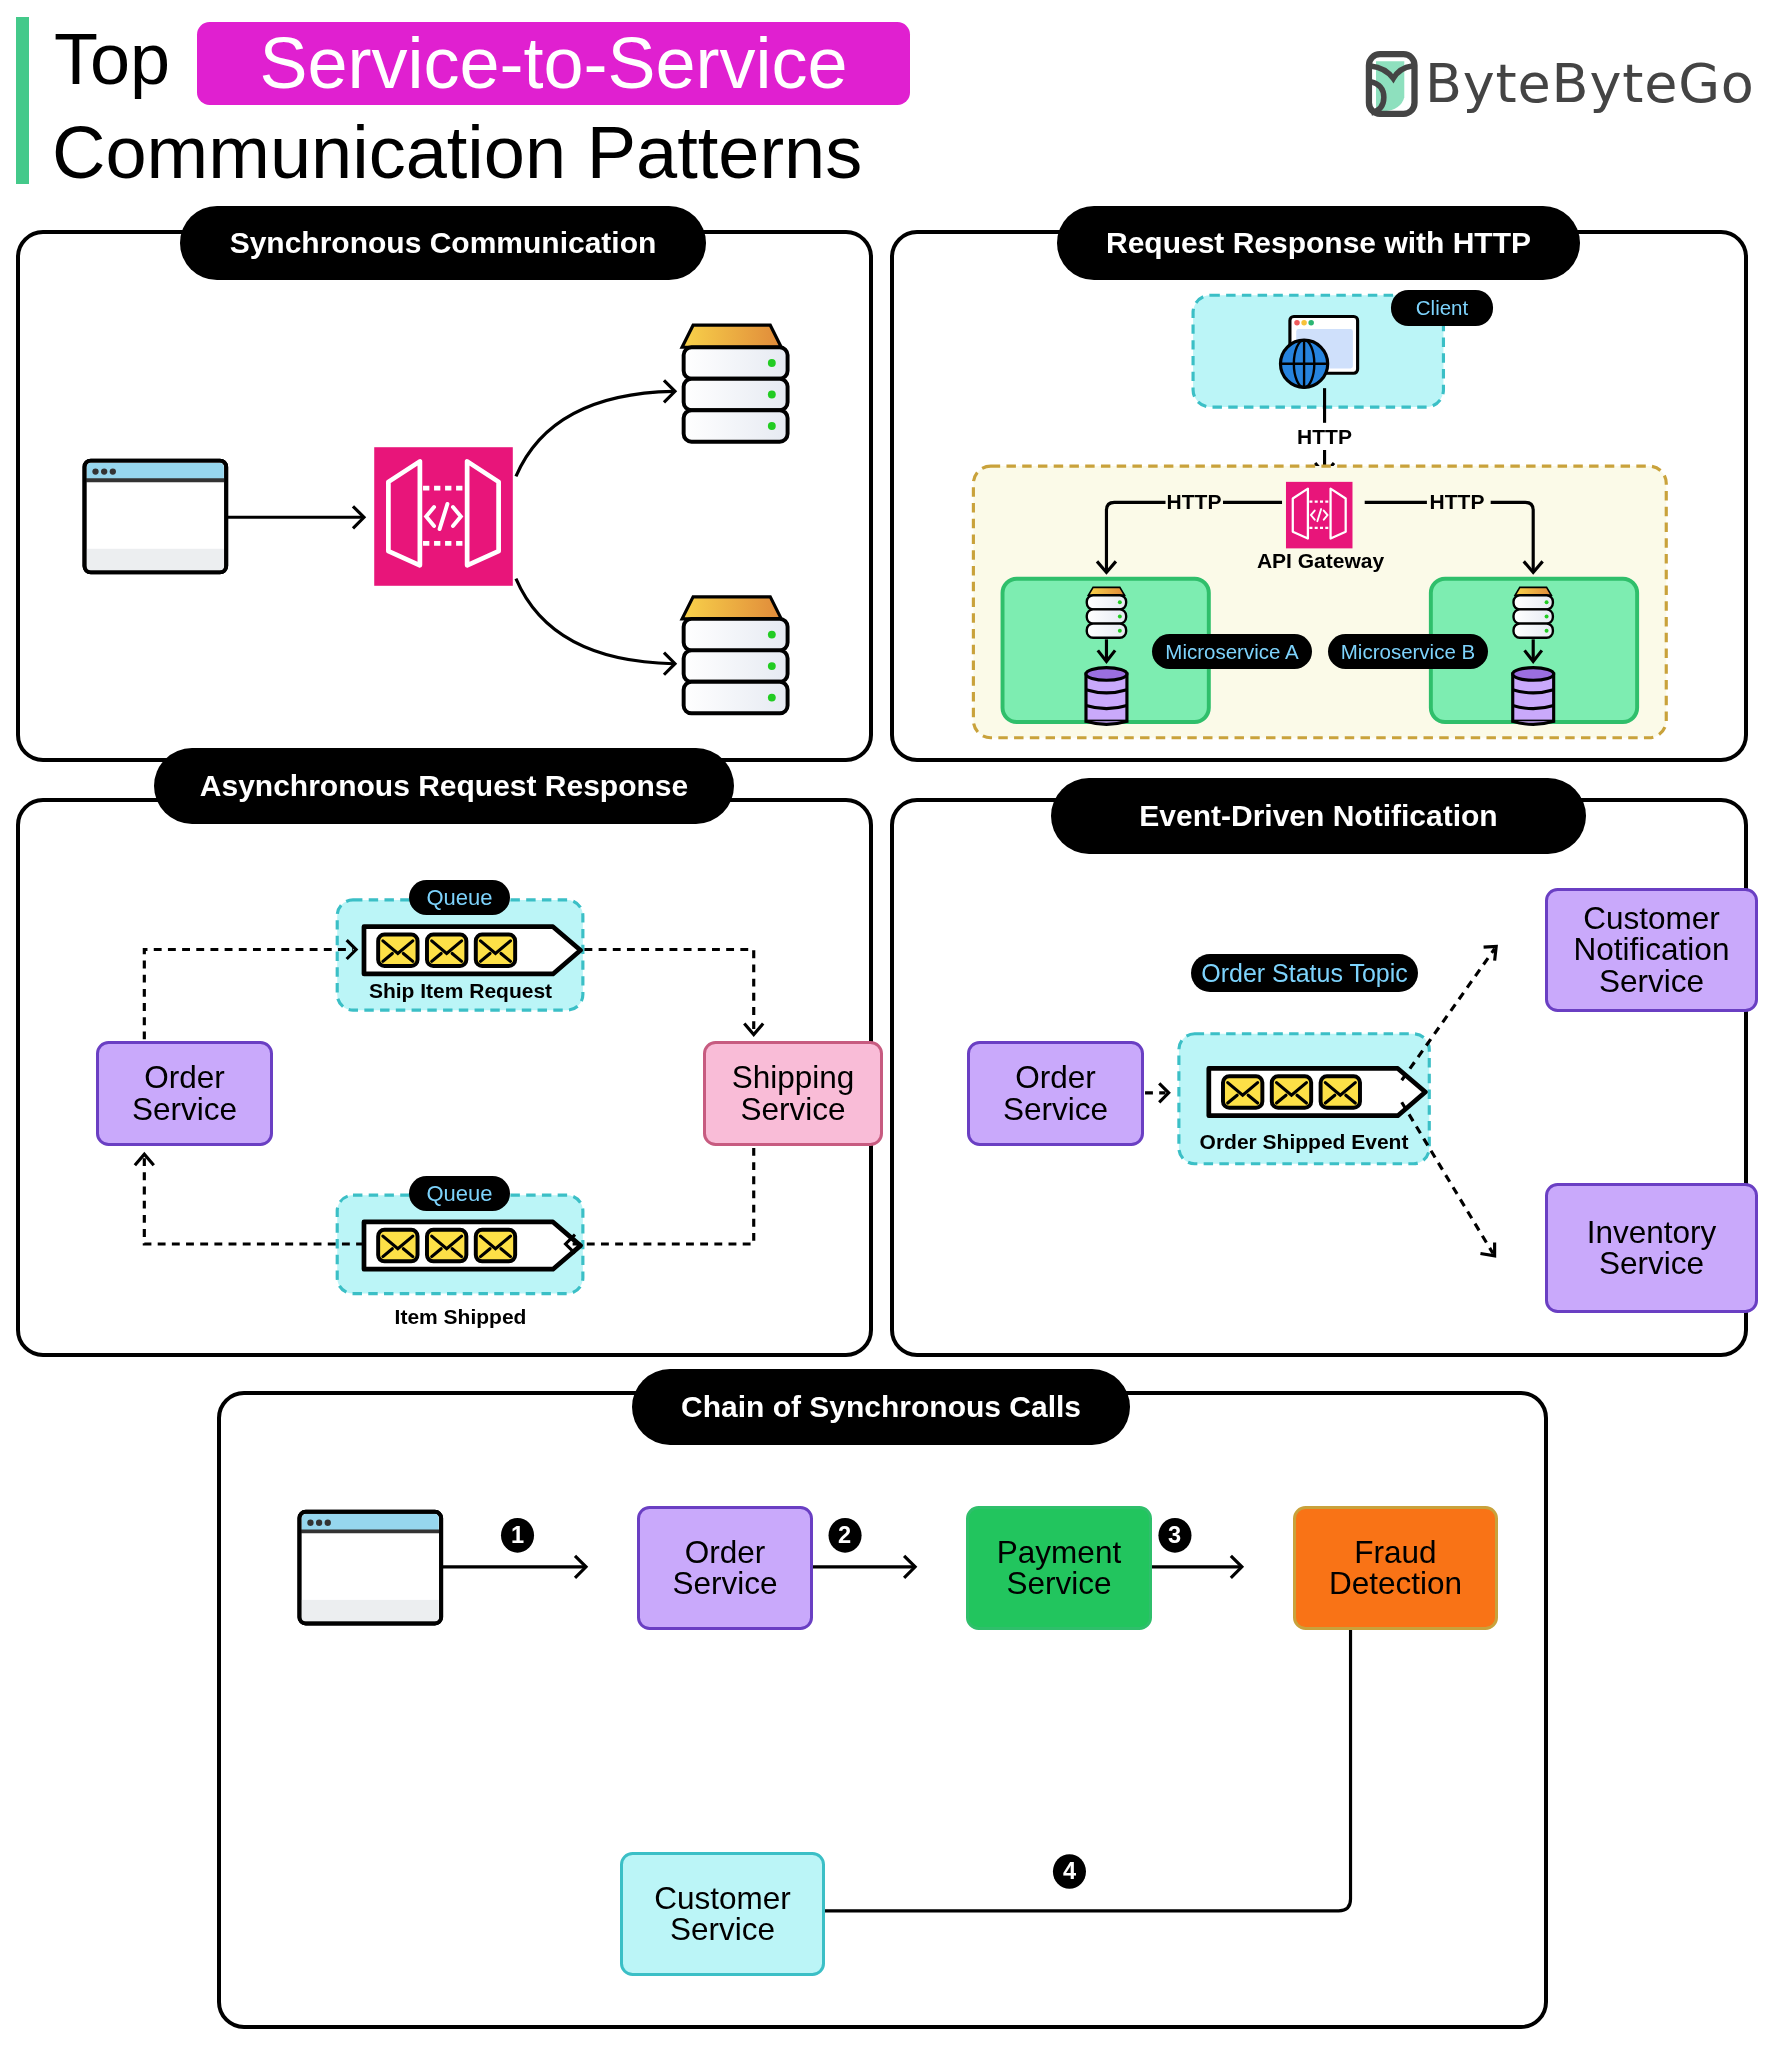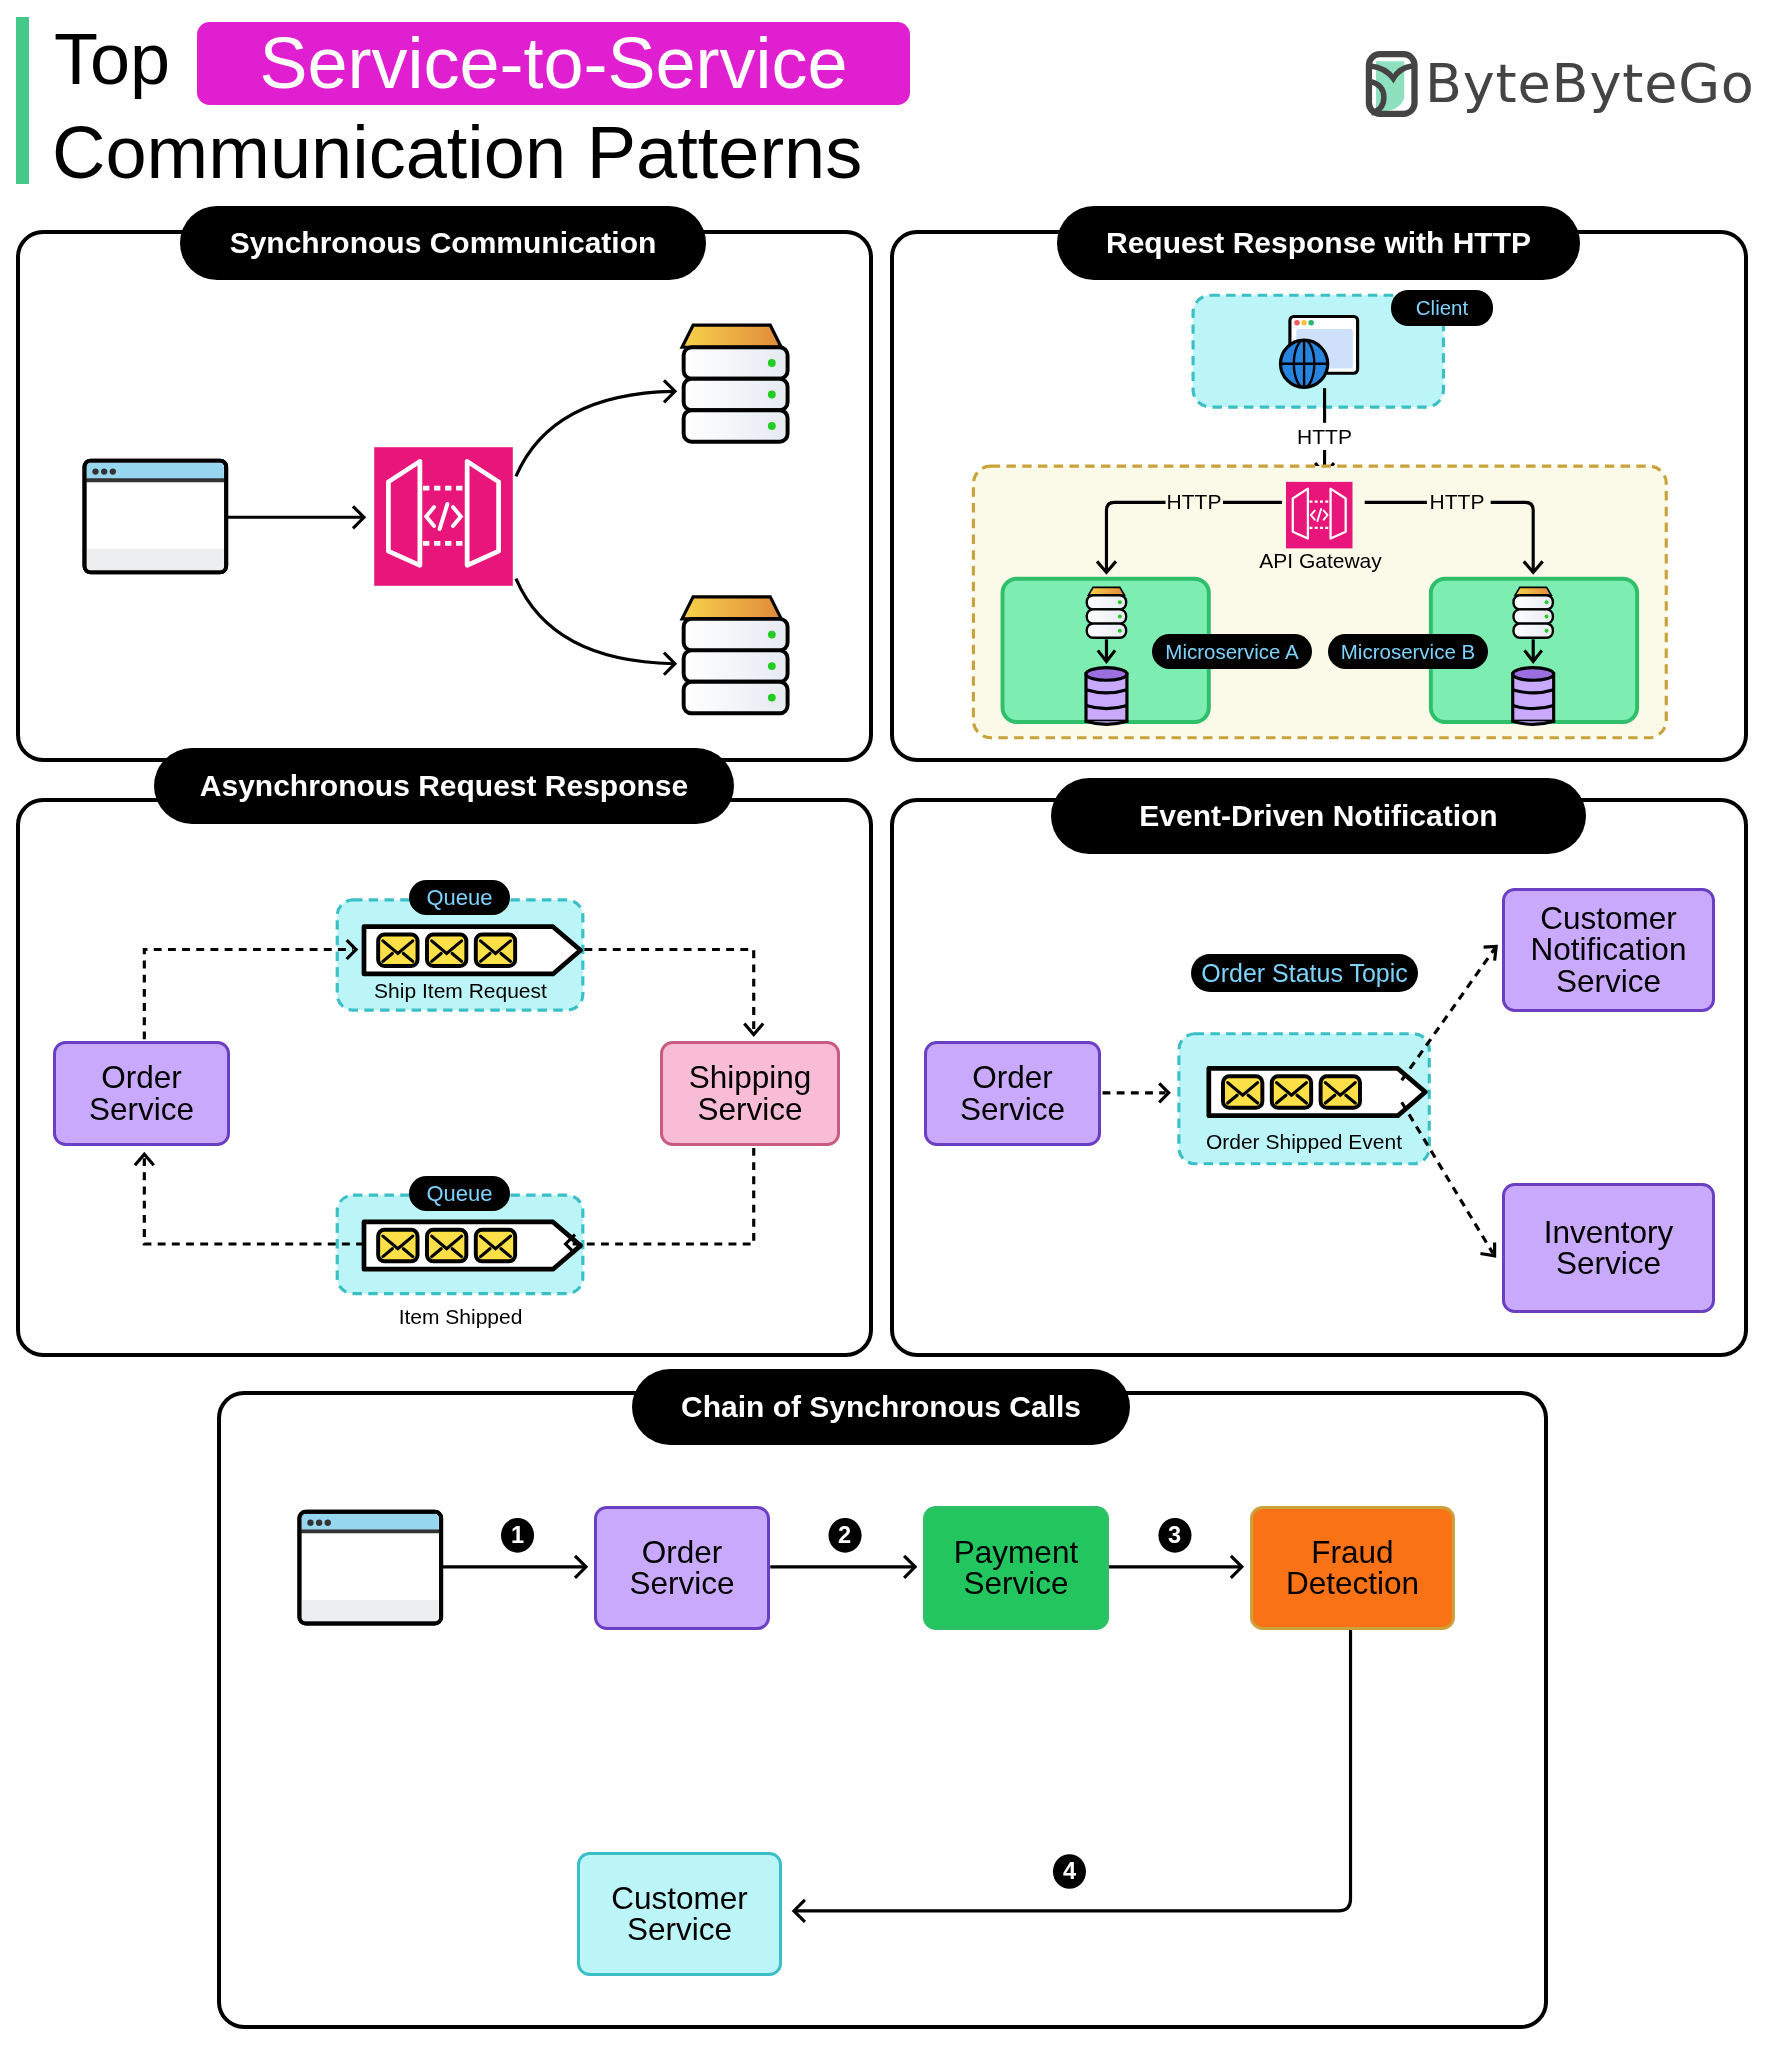--- a/index.html
+++ b/index.html
@@ -6,27 +6,27 @@
   body{width:1772px;height:2066px;position:relative;overflow:hidden;font-family:"Liberation Sans",sans-serif;color:#000;}
   .abs{position:absolute;}
   .title-bar{left:15.7px;top:17.3px;width:13.4px;height:167px;background:#44c98a;}
   .title-top{left:54px;top:15.7px;font-size:72px;line-height:87px;}
   .title-hl{left:197px;top:22px;width:713px;height:83px;background:#e020d0;border-radius:12.6px;color:#fff;font-size:72px;line-height:83px;text-align:center;}
   .title-l2{left:52px;top:109px;font-size:74px;line-height:87px;}
   .logo-text{left:1425px;top:46px;font-size:54px;line-height:76px;color:#444;font-family:"DejaVu Sans",sans-serif;letter-spacing:0.8px;}
   .panel{border:4.7px solid #000;border-radius:27px;box-sizing:border-box;background:#fff;}
   .pill{background:#000;color:#fff;border-radius:38px;font-weight:bold;font-size:30px;text-align:center;box-sizing:border-box;}
   .tag{background:#000;color:#7dd3fc;border-radius:19px;font-size:20.5px;text-align:center;}
-  .svc{border:3.1px solid;border-radius:12.6px;box-sizing:border-box;display:flex;align-items:center;justify-content:center;text-align:center;font-size:31.5px;line-height:31.5px;}
+  .svc{border:3.1px solid;border-radius:12.6px;box-sizing:border-box;display:flex;align-items:center;justify-content:center;text-align:center;font-size:31.5px;line-height:31.5px;margin-left:43px;}
   .purple{background:#c9a9fb;border-color:#6a3fc3;}
   .pink{background:#f9bcd7;border-color:#c75b80;}
   .mint{background:#22c55e;border-color:#2fbf6b;}
   .cream{background:#f97316;border-color:#c9a23b;}
   .cyan{background:#bbf5f7;border-color:#3bbfc6;}
-  .lbl{font-size:21px;text-align:center;white-space:nowrap;}
+  .lbl{font-size:21px;text-align:center;white-space:nowrap;font-weight:bold;}
   svg.overlay{position:absolute;left:0;top:0;width:1772px;height:2066px;pointer-events:none;}
 </style>
 </head>
 <body>
 
 <div class="abs title-bar"></div>
 <div class="abs title-top">Top</div>
 <div class="abs title-hl">Service-to-Service</div>
 <div class="abs title-l2">Communication Patterns</div>
 <svg class="abs" style="left:1365px;top:50px;width:55px;height:68px" viewBox="0 0 70 86">

